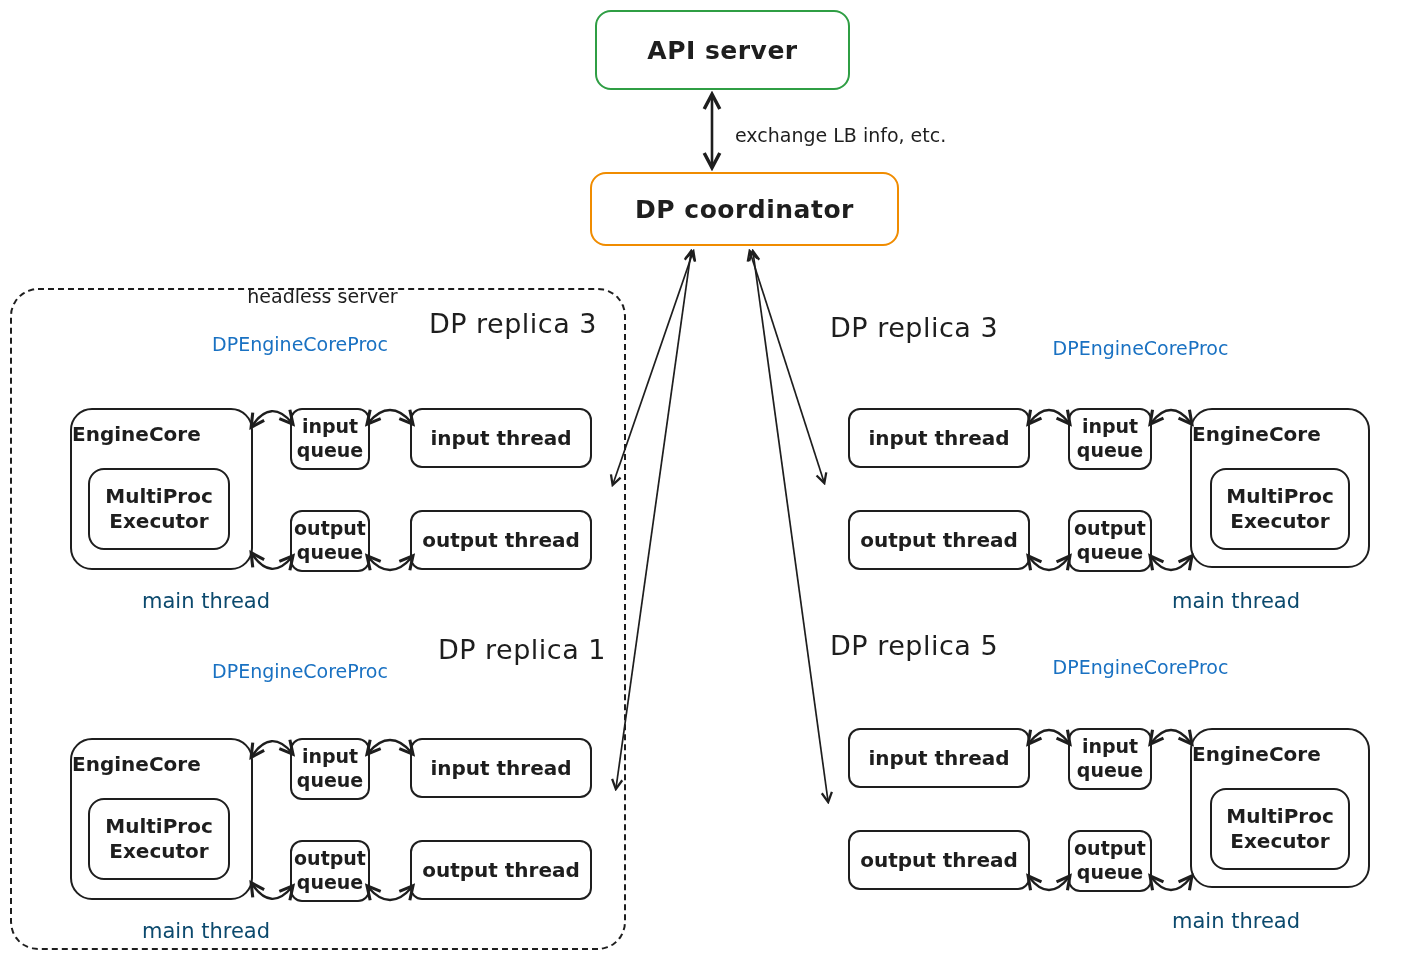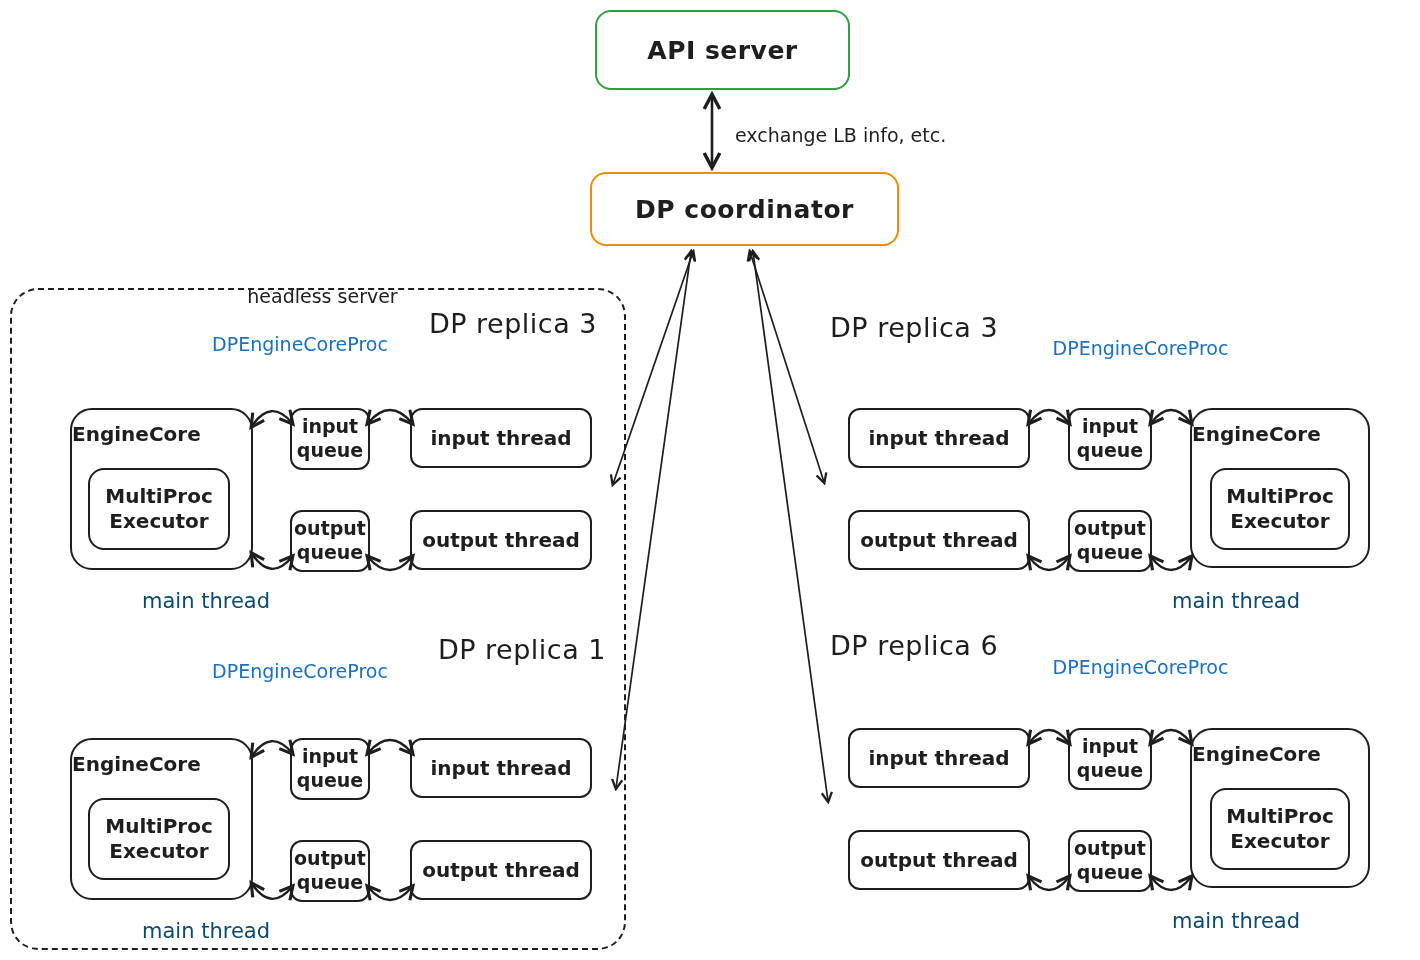--- a/index.html
+++ b/index.html
@@ -132,21 +132,21 @@
     <span style="width:100%;">EngineCore</span>
   </div>
   <div class="node rounded-md two-line box-text" style="left:1210px;top:468px;width:140px;height:82px;font-size:20px;">
     <span>MultiProc</span>
     <span>Executor</span>
   </div>
   <div class="lbl red-lbl" style="left:1170px;top:589px;width:130px;">main thread</div>
 </div>
 
 <div>
-  <div class="lbl title-lbl" style="left:830px;top:630px;width:200px;text-align:left;">DP replica 6</div>
+  <div class="lbl title-lbl" style="left:830px;top:630px;width:200px;text-align:left;">DP replica 5</div>
   <div class="lbl blue-lbl" style="left:1048px;top:656px;width:185px;">DPEngineCoreProc</div>
   <div class="abs blue-frame" style="left:832px;top:690px;width:575px;height:238px;"></div>
   <div class="abs red-frame" style="left:1048px;top:710px;width:340px;height:198px;"></div>
   <div class="node rounded-sm box-text" style="left:848px;top:728px;width:182px;height:60px;">
     <span>input thread</span>
   </div>
   <div class="node rounded-sm box-text" style="left:848px;top:830px;width:182px;height:60px;">
     <span>output thread</span>
   </div>
   <div class="node rounded-sm two-line" style="left:1068px;top:728px;width:84px;height:62px;">

